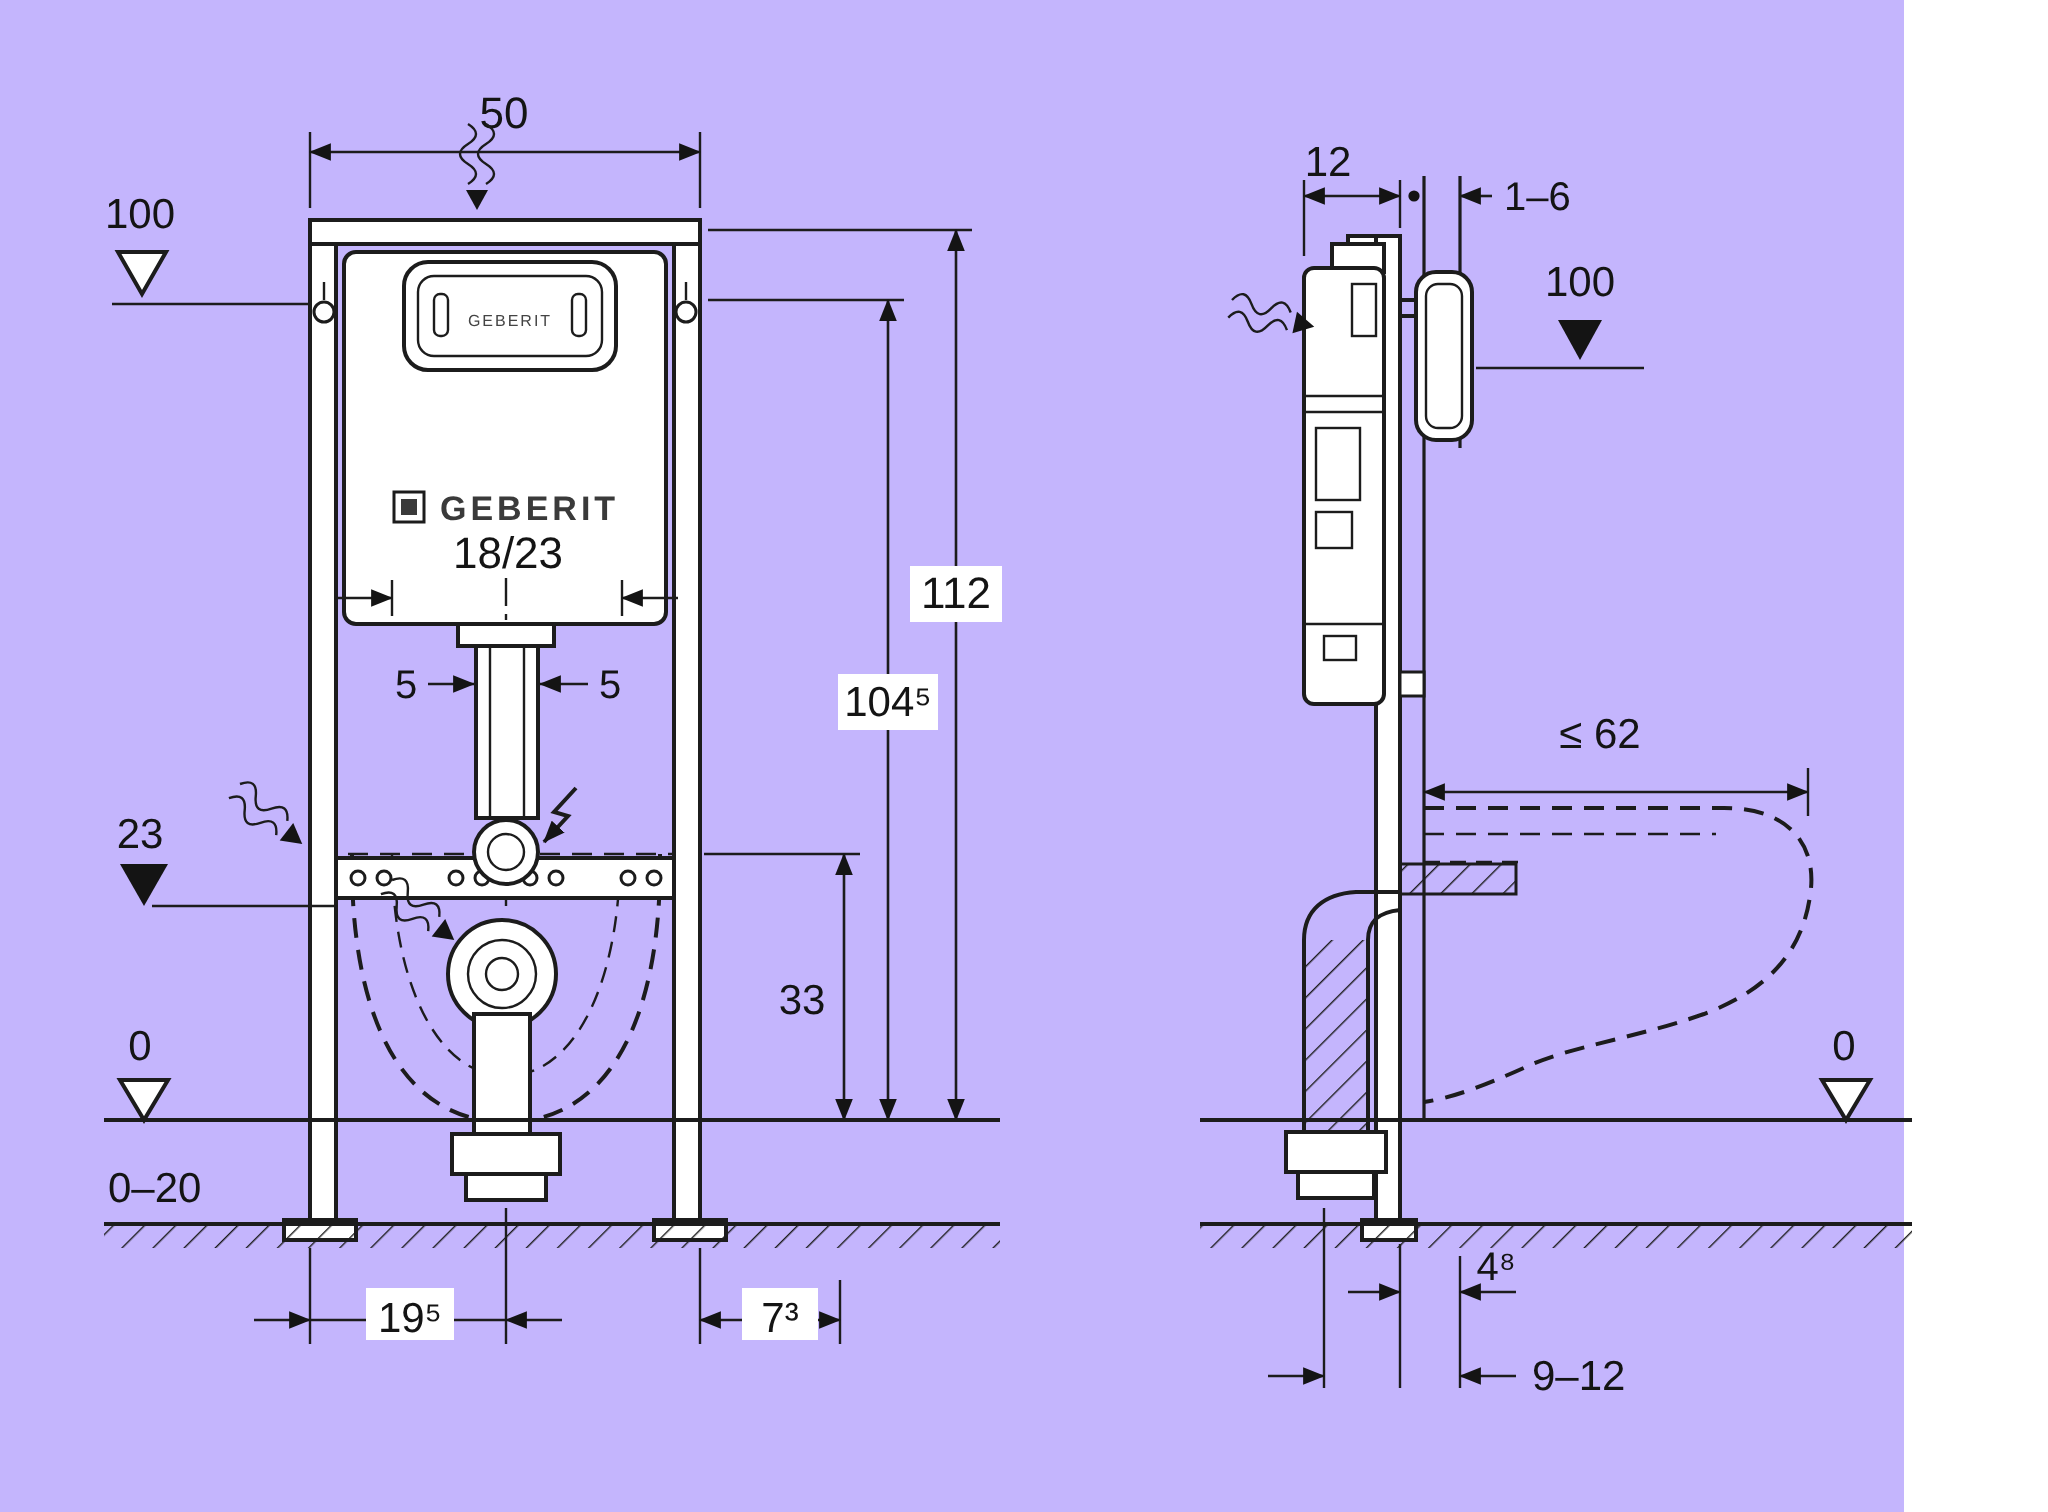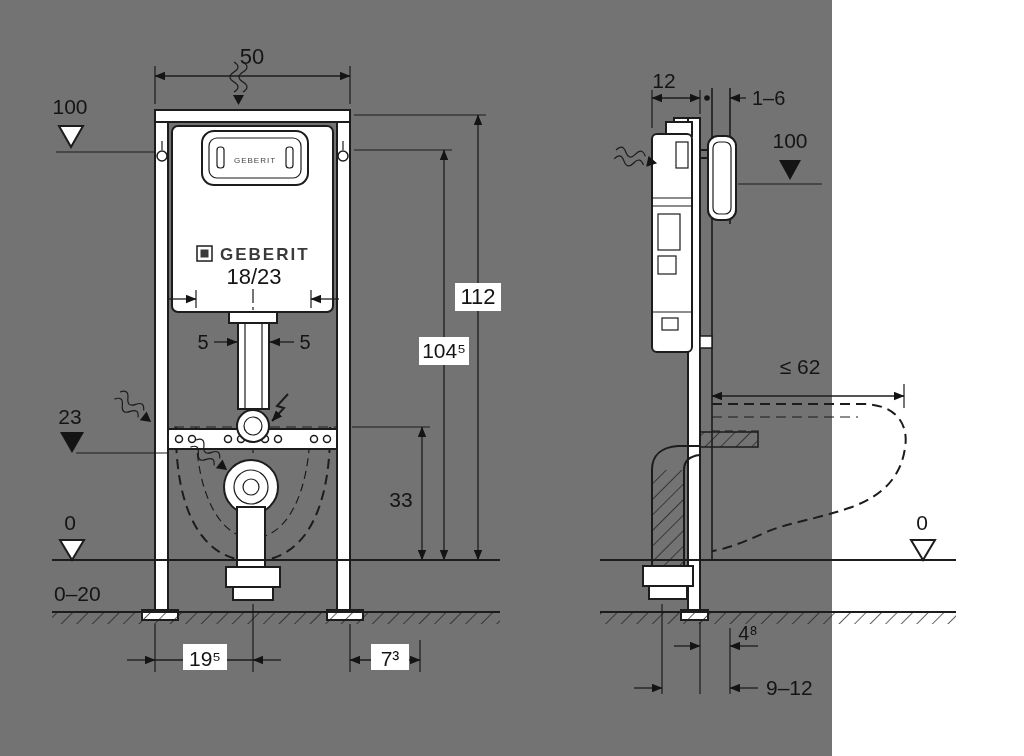--- a/index.html
+++ b/index.html
@@ -1,16 +1,16 @@
 <!DOCTYPE html>
 <html><head>
 <meta charset="utf-8">
 <style>
   html,body{margin:0;padding:0;background:#fff;}
-  .page{width:832px;height:756px;background:#737373;position:relative;font-family:"Liberation Sans",sans-serif;}
+  .page{width:952px;height:756px;background:#c4b5fd;position:relative;font-family:"Liberation Sans",sans-serif;}
   svg{display:block;}
   text{fill:#141414;font-family:"Liberation Sans",sans-serif;}
   .mid{text-anchor:middle;}
   .t21{font-size:21px;}
   .t22{font-size:22px;}
   .t20{font-size:20px;}
   .t17{font-size:17px;font-weight:bold;letter-spacing:2px;fill:#3a3a3a;}
   .t8{font-size:8px;letter-spacing:1px;fill:#444;}
   .s2{stroke:#1c1c1c;stroke-width:2;fill:#fff;}
   .s2n{stroke:#1c1c1c;stroke-width:2;fill:none;}

